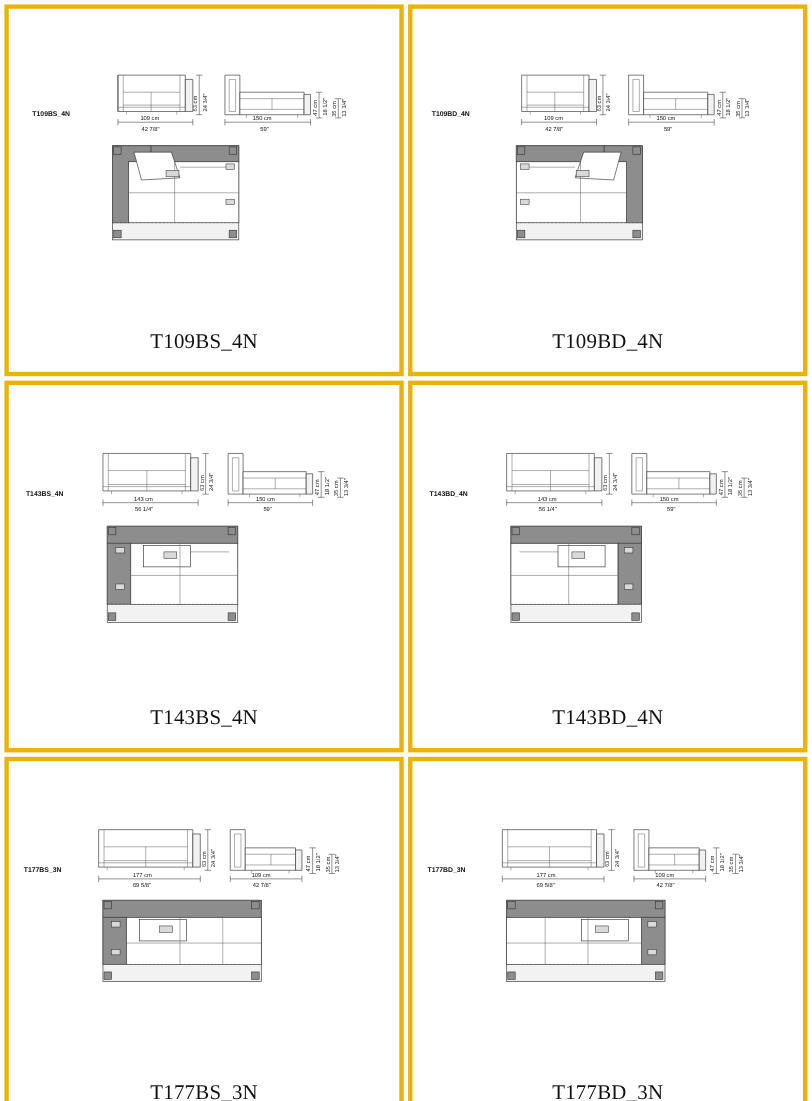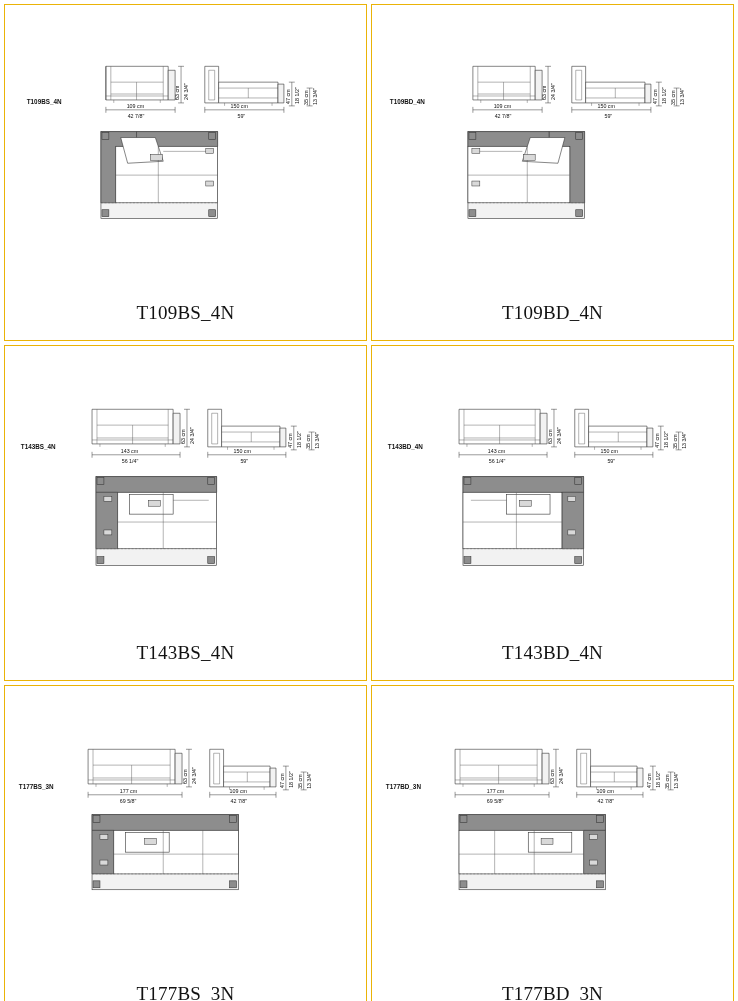--- a/index.html
+++ b/index.html
@@ -18,21 +18,21 @@
     width: 738px;
     height: 1001px;
     display: grid;
     grid-template-columns: 1fr 1fr;
     grid-template-rows: 1fr 1fr 1fr;
     box-sizing: border-box;
     padding: 4px 4px;
     gap: 4px;
   }
   .cell {
-    border: 1px solid #eab308;
+    border: 4px solid #eab308;
     box-sizing: border-box;
     position: relative;
     display: flex;
     flex-direction: column;
     background: #fff;
   }
   .drawing-area {
     flex: 1 1 auto;
     position: relative;
   }

